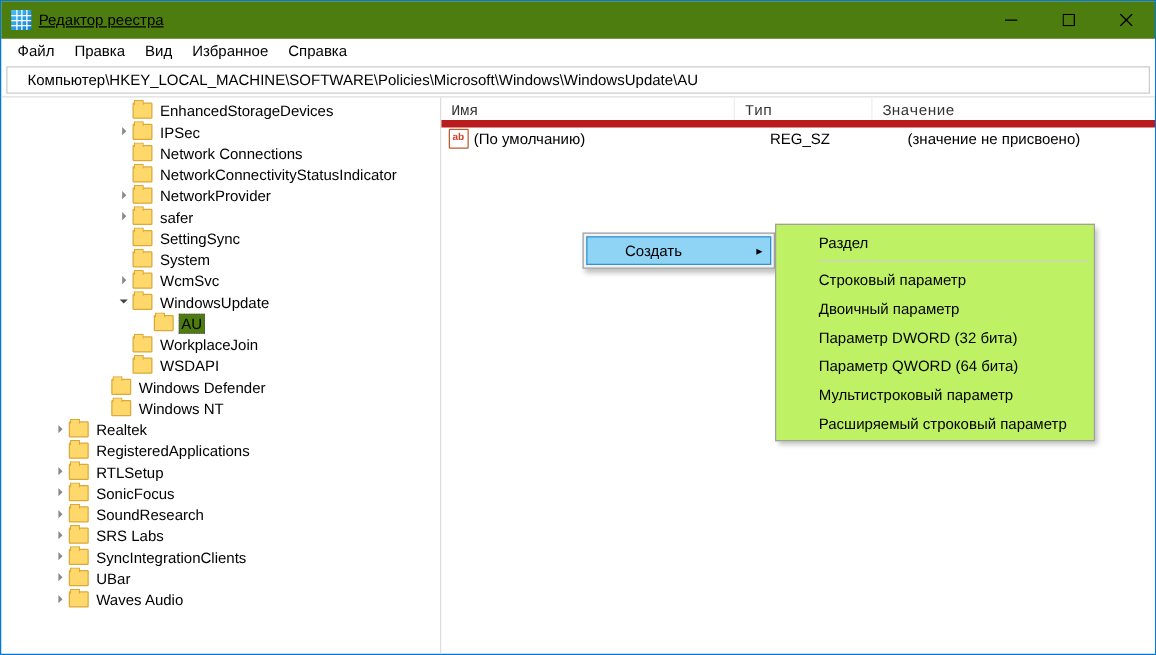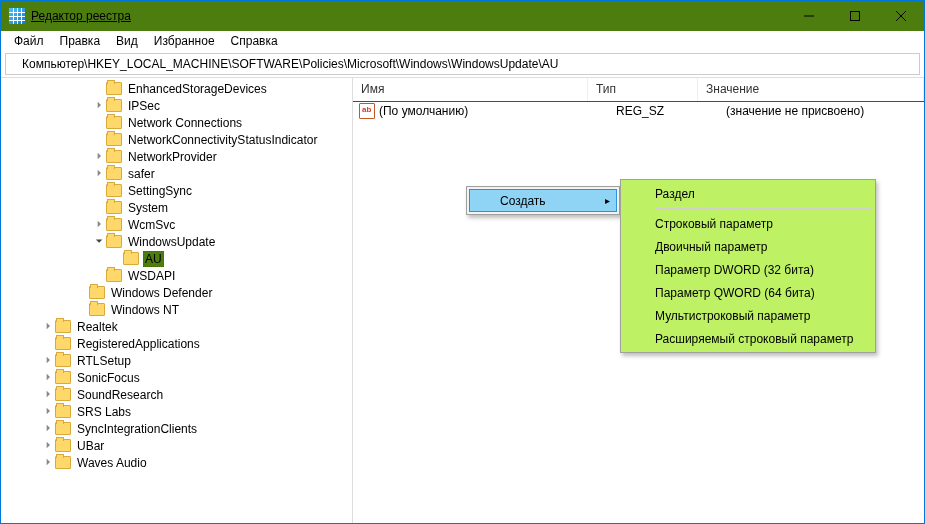--- a/index.html
+++ b/index.html
@@ -26,21 +26,21 @@
   .expander { width: 14px; text-align: center; color: #555; font-size: 9px; display: inline-block; }
   .expander.open::before { content: "⏷"; color:#444; }
   .expander.closed::before { content: "⏵"; color:#888; }
   .expander.none::before { content: ""; }
   .folder-icon { width: 16px; height: 13px; margin-right: 4px; background: #ffd86b; border: 1px solid #d9a93a; border-radius: 1px; position: relative; display:inline-block; flex-shrink:0; }
   .folder-icon::before { content:""; position:absolute; top:-3px; left:0; width:6px; height:3px; background:#ffd86b; border:1px solid #d9a93a; border-bottom:none; border-radius:1px 1px 0 0; }
   .tree-label { padding: 0 2px; }
   .tree-row.selected .tree-label { background: #4d7c0f; border: 1px dotted #555; padding: 0 1px; }
   
   
-  .list-header { display: flex; height: 24px; border-bottom: 1px solid #b91c1c; }
+  .list-header { display: flex; height: 24px; border-bottom: 6px solid #b91c1c; font-family: Liberation Mono, monospace; }
   .col { padding: 4px 8px; border-right: 1px solid #eee; color: #333; font-size: 12px; }
   .col-name { width: 235px; }
   .col-type { width: 110px; }
   .col-val { flex: 1; }
   .list-row { display: flex; align-items: center; height: 18px; }
   .val-icon { width:16px; height:16px; margin: 0 4px 0 6px; border:1px solid #c05a2a; background:#fff; position:relative; display:inline-block; border-radius:1px; flex-shrink:0; }
   .val-icon::after { content:"ab"; position:absolute; font-size:8px; font-weight:bold; color:#d0402a; left:2px; top:1px; }
   .list-cell-name { width: 229px; }
   .list-cell-type { width: 110px; padding-left:8px; }
   .list-cell-val { flex:1; padding-left:8px; }
@@ -151,20 +151,25 @@
             <span class="tree-label">WindowsUpdate</span>
           </div>
           <div class="tree-row selected" style="padding-left: 108px;">
             <span class="expander none"></span>
             <span class="folder-icon"></span>
             <span class="tree-label">AU</span>
           </div>
           <div class="tree-row" style="padding-left: 91px;">
             <span class="expander none"></span>
             <span class="folder-icon"></span>
+            <span class="tree-label">WorkplaceJoin</span>
+          </div>
+          <div class="tree-row" style="padding-left: 91px;">
+            <span class="expander none"></span>
+            <span class="folder-icon"></span>
             <span class="tree-label">WSDAPI</span>
           </div>
           <div class="tree-row" style="padding-left: 74px;">
             <span class="expander none"></span>
             <span class="folder-icon"></span>
             <span class="tree-label">Windows Defender</span>
           </div>
           <div class="tree-row" style="padding-left: 74px;">
             <span class="expander none"></span>
             <span class="folder-icon"></span>

